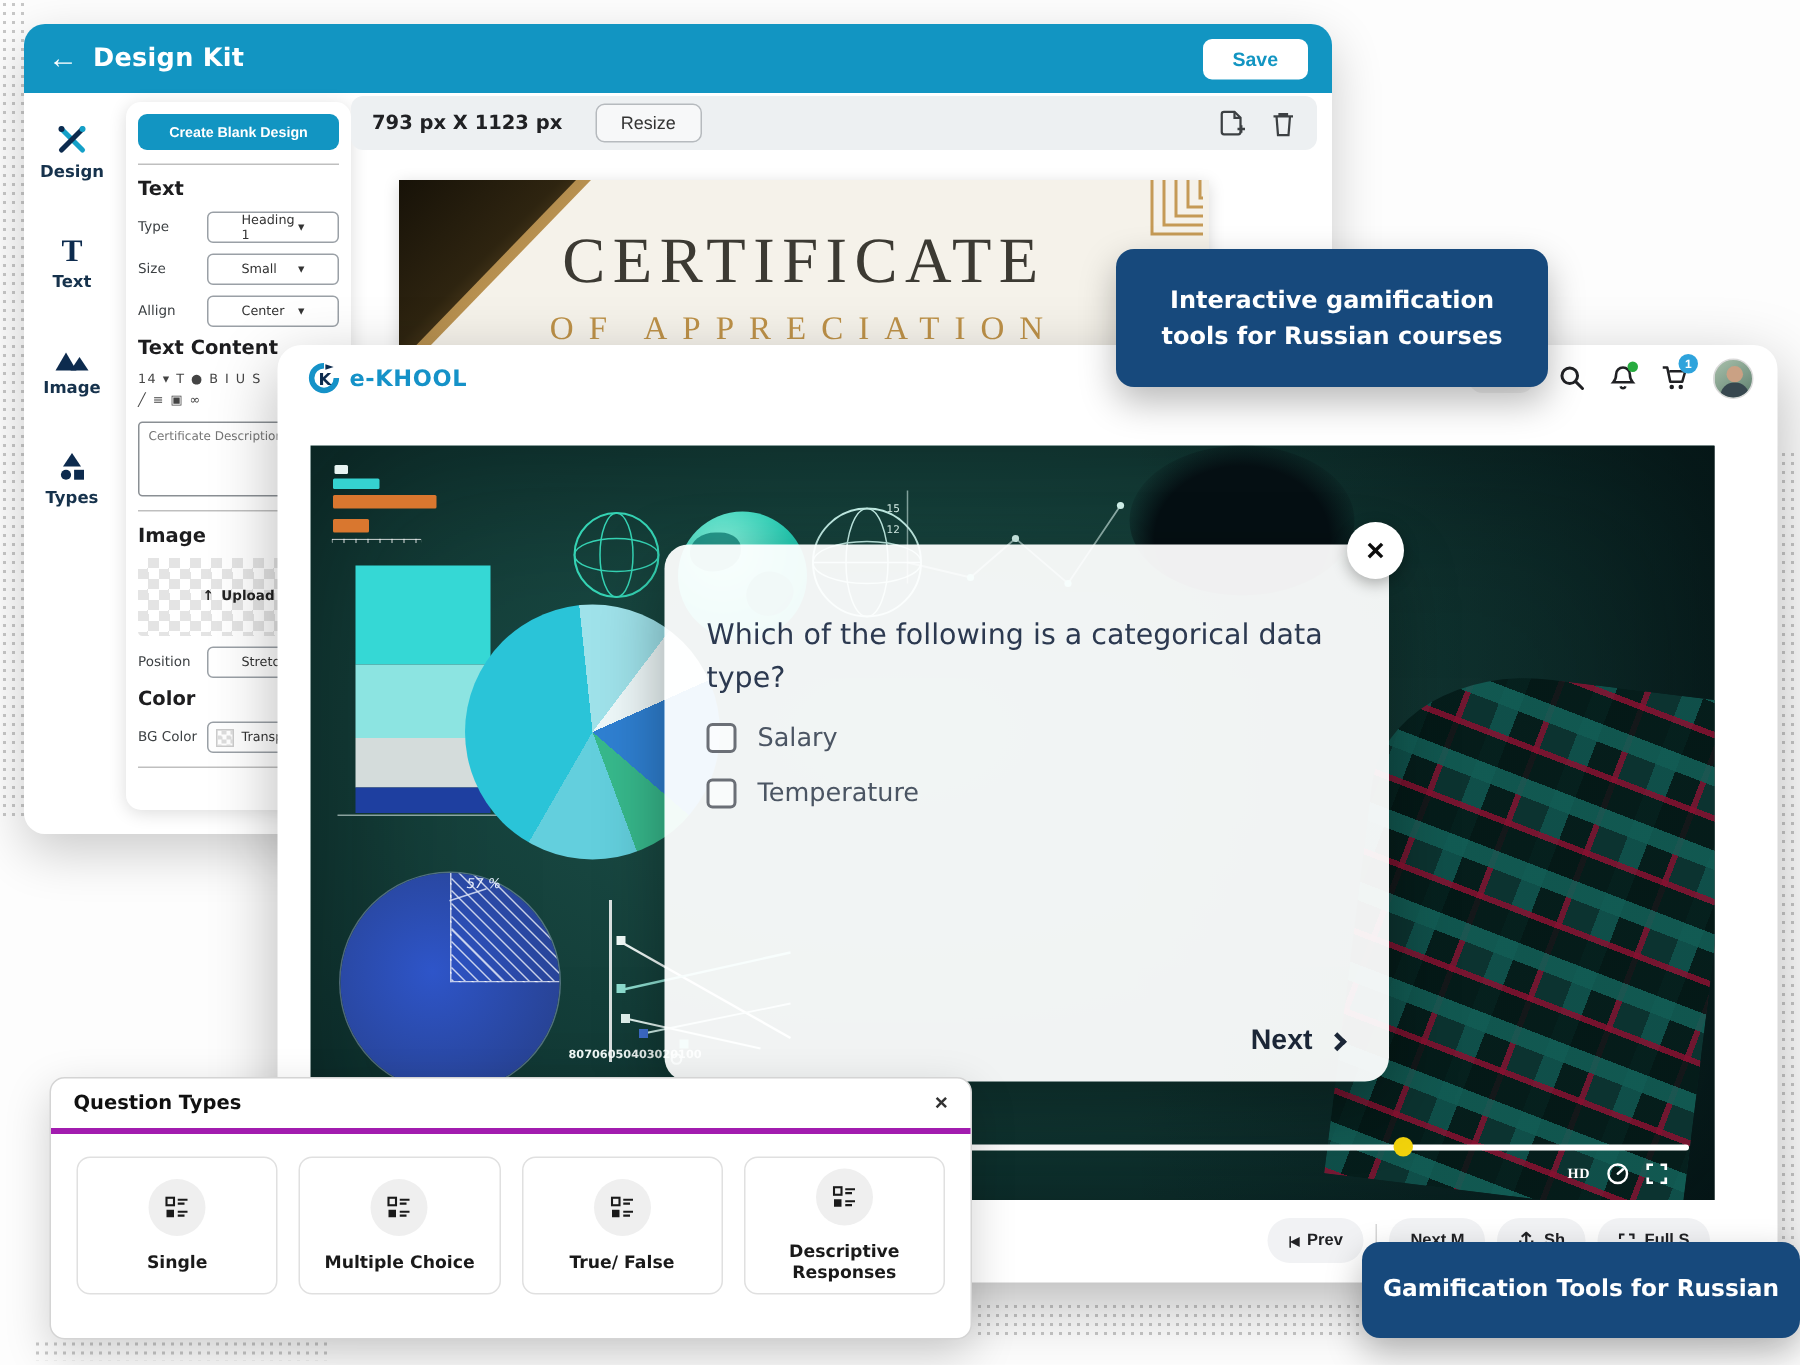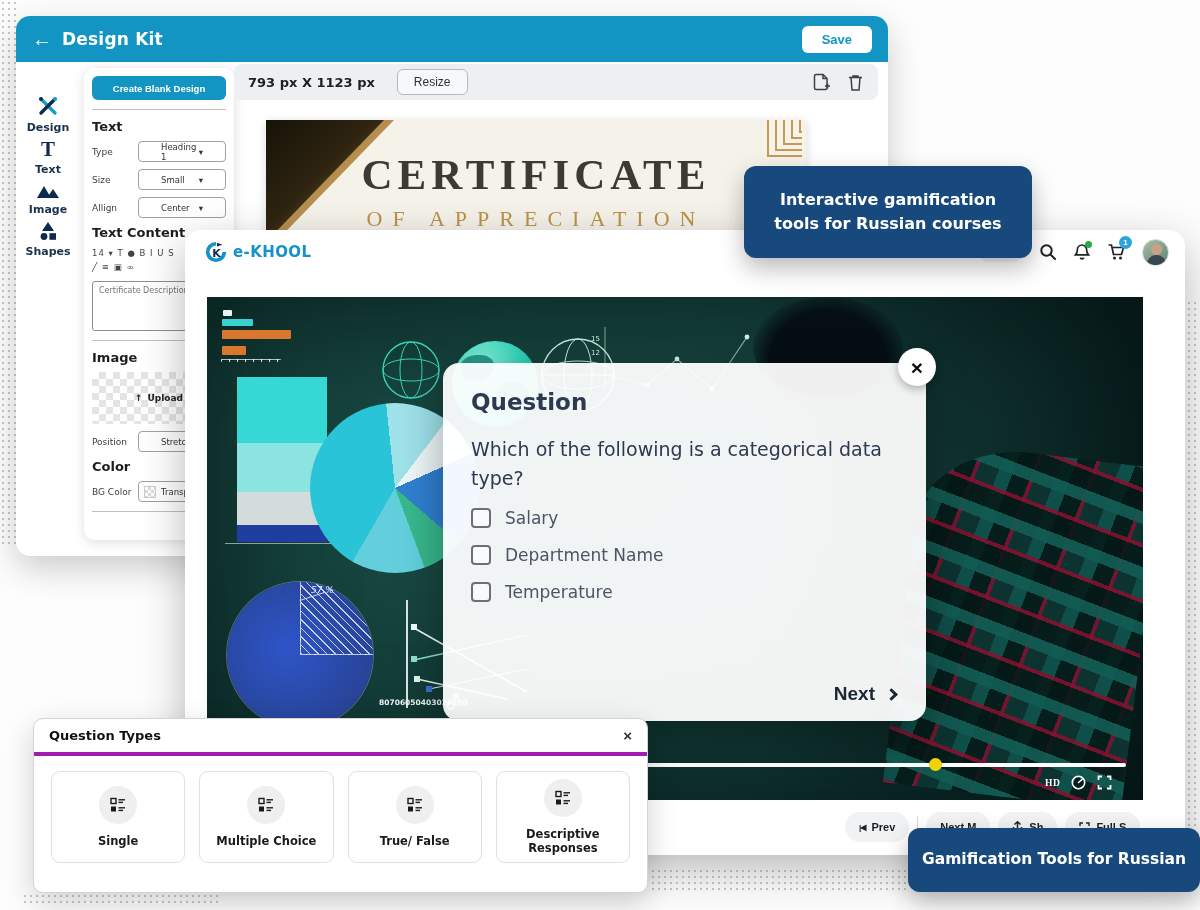--- a/index.html
+++ b/index.html
@@ -13,21 +13,21 @@
   .dots-bottom{ left:650px; top:868px; width:260px; height:26px; }
   .dots-bl    { left:22px; top:893px; width:200px; height:14px; }
 
   
   .dk { position:absolute; left:16px; top:16px; width:872px; height:540px; background:#fff; border-radius:14px; box-shadow:0 12px 34px rgba(0,0,0,.20); z-index:1; }
   .dk-header { position:absolute; left:0; top:0; right:0; height:46px; background:#1295c2; border-radius:14px 14px 0 0; display:flex; align-items:center; padding:0 16px; color:#fff; }
   .dk-back { background:none; border:none; color:#fff; font-size:20px; font-weight:bold; cursor:pointer; margin-right:10px; line-height:1; }
   .dk-title { font-size:17px; font-weight:700; letter-spacing:.2px; }
   .dk-save { margin-left:auto; background:#fff; color:#1295c2; border:none; border-radius:6px; font-weight:700; font-size:13px; padding:6px 20px; cursor:pointer; }
 
-  .dk-rail { position:absolute; left:0; top:46px; width:64px; bottom:0; display:flex; flex-direction:column; align-items:center; padding-top:33px; gap:5px; }
+  .dk-rail { position:absolute; left:0; top:46px; width:64px; bottom:0; display:flex; flex-direction:column; align-items:center; padding-top:20px; gap:36px; }
   .rail-item { display:flex; flex-direction:column; align-items:center; gap:4px; cursor:pointer; }
   .rail-label { font-size:11px; color:#16324c; font-weight:600; }
   .rail-T { font-family:"Liberation Serif",serif; font-size:21px; color:#0d2b4e; font-weight:700; line-height:20px; }
 
   .dk-panel { position:absolute; left:68px; top:52px; width:150px; height:472px; background:#fff; border-radius:10px; box-shadow:0 2px 12px rgba(0,0,0,.14); padding:8px; overflow:hidden; display:flex; flex-direction:column; gap:7px; }
   .dk-create { background:#1295c2; color:#fff; border:none; border-radius:6px; font-size:9.5px; font-weight:700; height:24px; cursor:pointer; }
   .dk-hr { border:none; border-top:1px solid #bfbfbf; margin:2px 0; }
   .dk-h { font-size:13px; font-weight:800; color:#1d1d1f; }
   .dk-row { display:flex; align-items:center; justify-content:space-between; }
   .dk-row-label { font-size:9px; color:#3c4043; }
@@ -42,21 +42,21 @@
   .dk-canvasbar { position:absolute; left:218px; top:48px; width:644px; height:36px; background:#edf0f2; border-radius:8px; display:flex; align-items:center; padding:0 14px; gap:22px; }
   .dk-dims { font-size:13px; font-weight:700; color:#202124; }
   .dk-resize { border:1px solid #b6babe; background:#f7f8f9; border-radius:6px; font-size:12px; color:#333; padding:5px 16px; cursor:pointer; }
   .bar-icons { margin-left:auto; display:flex; gap:16px; }
   .icon-btn { background:none; border:none; cursor:pointer; display:flex; }
 
   .cert { position:absolute; left:250px; top:104px; width:540px; height:128px; background:#f5f2ea; box-shadow:0 2px 10px rgba(0,0,0,.15); overflow:hidden; }
   .cert-corner-gold { position:absolute; left:0; top:0; width:128px; height:132px; background:linear-gradient(135deg,#8a6a33,#caa05c 70%); clip-path:polygon(0 0,100% 0,0 100%); }
   .cert-corner-dark { position:absolute; left:0; top:0; width:118px; height:122px; background:linear-gradient(135deg,#171208 0%,#2e2410 45%,#7e6130 78%,#c9a25c 100%); clip-path:polygon(0 0,100% 0,0 100%); }
   .cert-lines { position:absolute; right:4px; top:0; }
-  .cert-t1 { position:absolute; left:0; right:0; top:30px; text-align:center; font-family:"Liberation Serif",serif; font-size:43px; letter-spacing:5px; color:#3c3a33;font-weight:bold; }
+  .cert-t1 { position:absolute; left:0; right:0; top:30px; text-align:center; font-family:"Liberation Serif",serif; font-size:43px; letter-spacing:5px; color:#3c3a33; }
   .cert-t2 { position:absolute; left:0; right:0; top:86px; text-align:center; font-family:"Liberation Serif",serif; font-size:22px; letter-spacing:10px; color:#bd9148; }
 
   
   .callout { position:absolute; background:#17497c; border-radius:12px; color:#fff; display:flex; align-items:center; justify-content:center; text-align:center; font-size:16px; font-weight:600; line-height:1.5; box-shadow:0 10px 24px rgba(0,0,0,.28); }
   .tooltip-top { left:744px; top:166px; width:288px; height:92px; padding:0 18px; z-index:3; }
   .banner-bottom { left:908px; top:828px; width:292px; height:64px; padding:0 14px; font-size:15.5px; z-index:5; }
 
   
   .lms { position:absolute; left:185px; top:230px; width:1000px; height:625px; background:#fff; border-radius:16px; box-shadow:0 14px 44px rgba(0,0,0,.28); z-index:2; }
   .lms-header { position:absolute; left:0; top:0; right:0; height:44px; display:flex; align-items:center; padding:0 16px 0 20px; }
@@ -186,21 +186,21 @@
           <polygon points="11,17 17,8 23,17" fill="#0d2b4e"></polygon>
         </svg>
         <span class="rail-label">Image</span>
       </div>
       <div class="rail-item">
         <svg width="20" height="20" viewBox="0 0 20 20">
           <polygon points="10,1 16,10 4,10" fill="#0d2b4e"></polygon>
           <circle cx="6" cy="15.5" r="3.4" fill="#0d2b4e"></circle>
           <rect x="11.4" y="12.2" width="6.6" height="6.6" fill="#0d2b4e"></rect>
         </svg>
-        <span class="rail-label">Shapes</span>
+        <span class="rail-label">Types</span>
       </div>
     </div>
 
     <div class="dk-panel">
       <button class="dk-create">Create Blank Design</button>
       <hr class="dk-hr">
       <div class="dk-h">Text</div>
       <div class="dk-row">
         <span class="dk-row-label">Type</span>
         <div class="sel">
@@ -407,30 +407,25 @@
           <circle cx="7.5" cy="7.5" r="6.2" fill="none" stroke="#fff" stroke-width="1.6"></circle>
           <line x1="7.5" y1="7.5" x2="11" y2="4.5" stroke="#fff" stroke-width="1.6" stroke-linecap="round"></line>
         </svg>
         <svg width="15" height="15" viewBox="0 0 15 15">
           <path d="M1.5 5 V1.5 H5 M10 1.5 h3.5 V5 M13.5 10 v3.5 H10 M5 13.5 H1.5 V10" fill="none" stroke="#fff" stroke-width="1.8"></path>
         </svg>
       </div>
 
       <div class="modal">
         <button class="modal-close">×</button>
-        <div class="modal-title">Question</div>
         <div class="modal-q">Which of the following is a categorical data type?</div>
         <div class="opts">
           <div class="opt">
             <span class="cbx"></span>
             <span class="opt-label">Salary</span>
-          </div>
-          <div class="opt">
-            <span class="cbx"></span>
-            <span class="opt-label">Department Name</span>
           </div>
           <div class="opt">
             <span class="cbx"></span>
             <span class="opt-label">Temperature</span>
           </div>
         </div>
         <button class="modal-next">
           <span class="next-txt">Next</span>
           <span class="chev"></span>
         </button>

